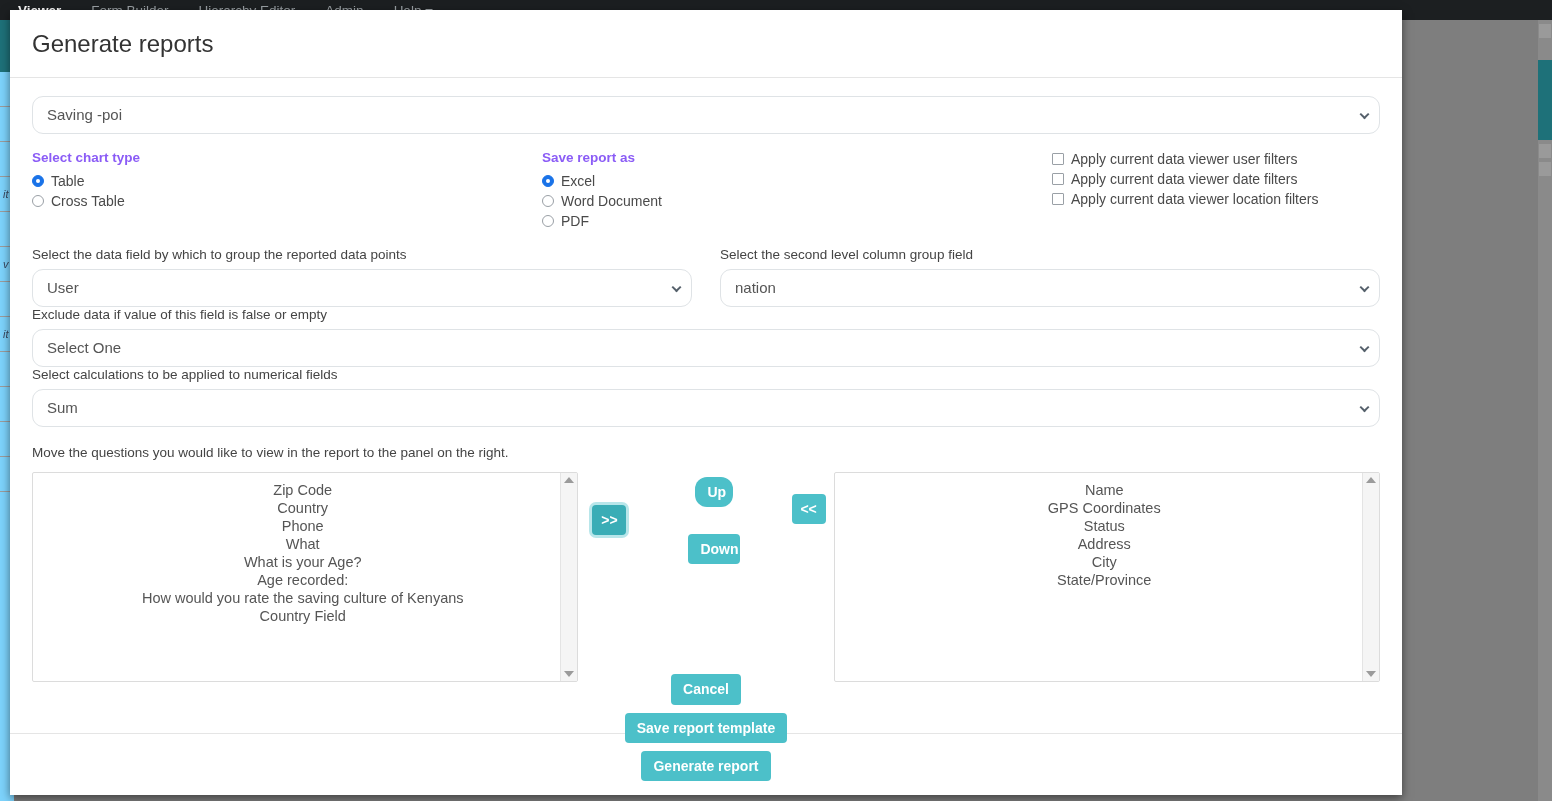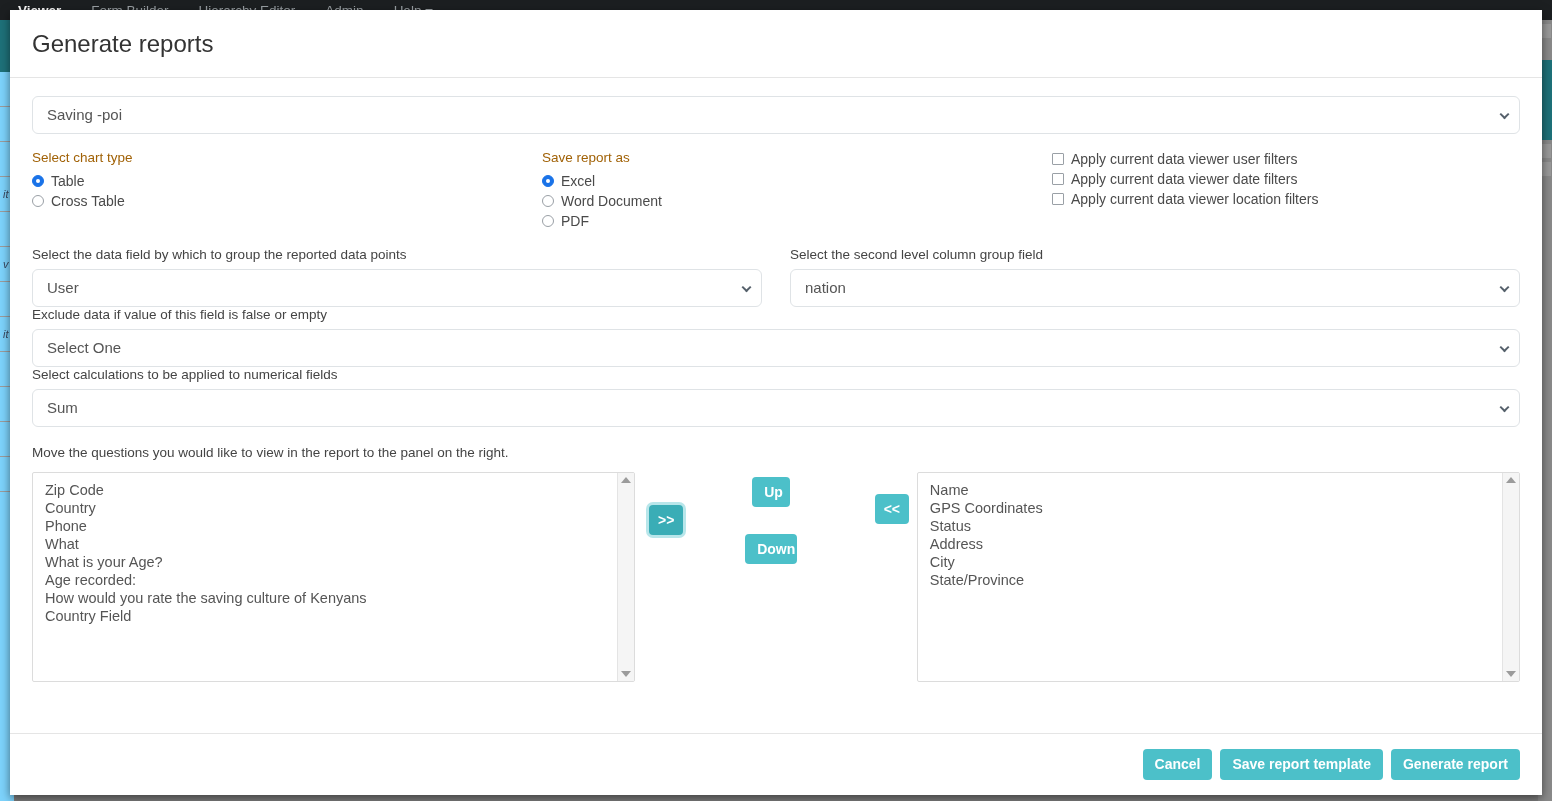--- a/index.html
+++ b/index.html
@@ -42,21 +42,21 @@
     position: absolute; top: 20px; right: 0; width: 14px; bottom: 0;
     background: #8a8a8a;
   }
   .bg-right .teal-chip { height: 80px; background: #1e7179; margin-top: 22px;}
   .bg-right .gray-pad  { height: 14px; background: #9a9a9a; margin: 4px 1px; }
 
   
   .modal {
     position: absolute;
     left: 10px; top: 10px;
-    width: 1532px; height: 785px;
+    width: 1392px; height: 785px;
     background: #ffffff;
     box-shadow: 0 3px 9px rgba(0,0,0,.5);
     display: flex; flex-direction: column;
   }
   .modal-header {
     padding: 20px 22px 18px 22px;
     border-bottom: 1px solid #e5e5e5;
   }
   .modal-title {
     font-size: 24px; font-weight: normal; color: #333; margin: 0;
@@ -66,26 +66,27 @@
     flex: 1;
     padding: 18px 22px 0 22px;
     overflow: hidden;
   }
   .modal-footer {
     border-top: 1px solid #e5e5e5;
     padding: 14px 22px;
     display: flex; justify-content: flex-end; gap: 8px;
     align-items: center;
     height: 62px;
+    flex-direction: column;
   }
 
   
   .form-select {
     width: 100%; height: 38px;
-    border: 1px solid #dfe3e6; border-radius: 6px;
+    border: 1px solid #dfe3e6; border-radius: 11px;
     background: #ffffff;
     padding: 0 30px 0 14px;
     font-size: 15px; color: #555;
     font-family: "Liberation Sans", sans-serif;
     appearance: none; -webkit-appearance: none;
     display: flex; align-items: center;
     position: relative;
   }
   .select-wrap { position: relative; }
   .select-wrap .chev {
@@ -99,21 +100,21 @@
 
   .label-text {
     font-size: 13.5px; color: #444; margin-bottom: 7px; display: block;
   }
 
   .cols-3 { display: flex; margin-top: 16px; }
   .col-chart { width: 510px; }
   .col-save  { width: 510px; }
   .col-filters { flex: 1; padding-top: 1px; }
 
-  .group-title { font-size: 13.5px; color:#a16207; margin-bottom: 8px; }
+  .group-title { font-size: 13.5px; color:#8b5cf6; margin-bottom: 8px; font-weight: bold; }
 
   .radio-row, .check-row {
     display: flex; align-items: center; gap: 7px;
     margin-bottom: 4px; font-size: 14px; color: #4a4a4a;
   }
   .radio-row:last-child, .check-row:last-child { margin-bottom: 0; }
   .rdo {
     width: 12px; height: 12px; border-radius: 50%;
     border: 1px solid #9aa0a6; background: #fff;
     flex: none; position: relative;
@@ -140,20 +141,21 @@
     border: 1px solid #dcdcdc; border-radius: 2px;
     background: #fff;
     position: relative;
     overflow: hidden;
     display: flex;
   }
   .list-items {
     flex: 1; padding: 8px 0 0 12px;
     font-size: 14.5px; color: #555; line-height: 18px;
     overflow: hidden;
+    text-align: center;
   }
   .list-items div { white-space: nowrap; }
   .scroll {
     width: 17px; background: #f5f5f5; border-left: 1px solid #e4e4e4;
     display: flex; flex-direction: column; justify-content: space-between;
     align-items: center; padding: 4px 0;
   }
   .tri-up {
     width:0;height:0;border-left:5px solid transparent;border-right:5px solid transparent;
     border-bottom:6px solid #9b9b9b;
@@ -177,21 +179,21 @@
     background: #3aadb6;
     box-shadow: 0 0 0 3px #b8e6ea;
     width: 34px; text-align: center; padding: 6px 0;
   }
   .btn-right-arrow { left: 14px; top: 33px; }
   .btn-left-arrow {
     position: absolute; right: 8px; top: 22px;
     width: 34px; text-align: center; padding: 6px 0;
     background: #4cc0c9; box-shadow: none;
   }
-  .btn-up   { position: absolute; left: 117px; top: 5px;  width: 38px; }
+  .btn-up   { position: absolute; left: 117px; top: 5px;  width: 38px; border-radius: 12px; }
   .btn-down { position: absolute; left: 110px; top: 62px; width: 52px; }
 
   .note { font-size: 13.5px; color: #444; margin-top: 18px; }
 </style>
 </head>
 <body>
 
 <div id="page-root">
 
   <div class="navbar">

